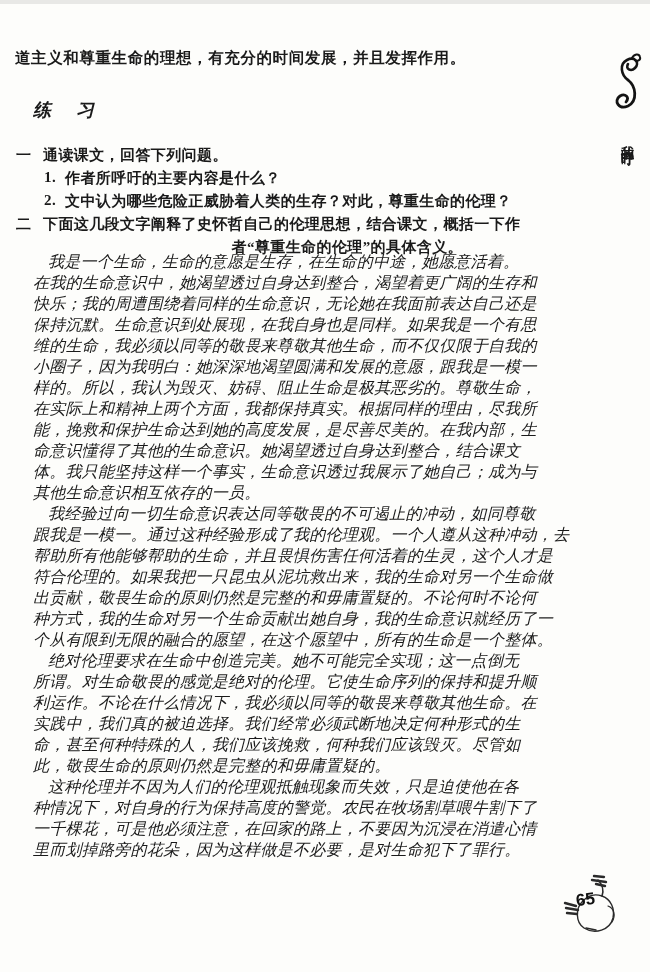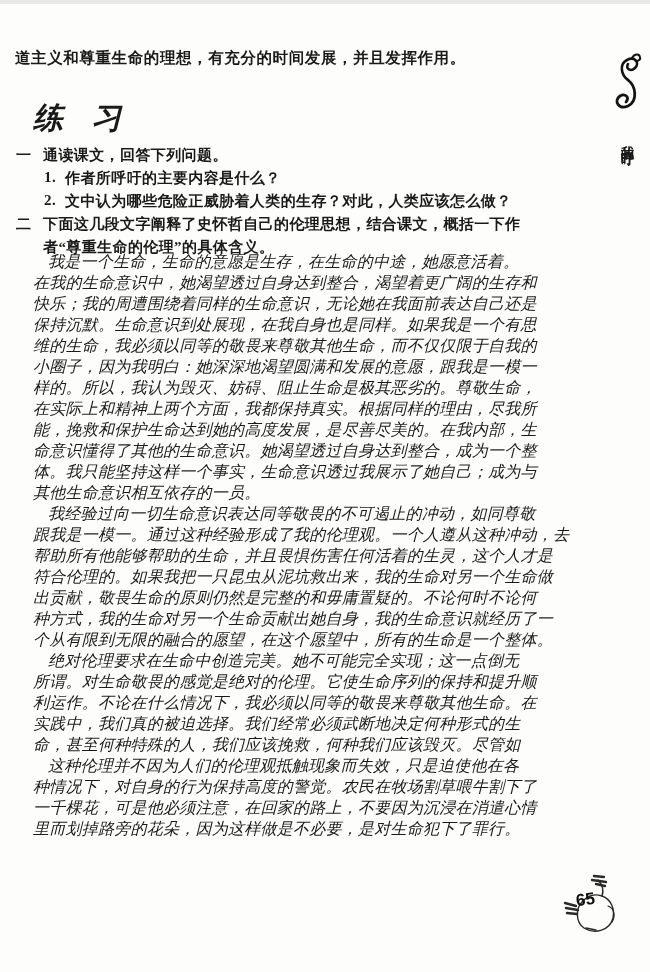--- a/index.html
+++ b/index.html
@@ -16,21 +16,21 @@
   
   .continuation{
     position:absolute;top:44px;left:15px;width:445px;
     font-size:15.5px;font-weight:600;letter-spacing:.6px;
     white-space:nowrap;
   }
   
   .exercise-heading{
     position:absolute;top:94px;left:33px;
     font-family:"Liberation Sans", sans-serif;
-    font-size:30px;font-weight:bold;font-style:italic;
+    font-size:18px;font-weight:bold;font-style:italic;
     letter-spacing:10px;
   }
   
   .item-row{
     position:absolute;left:16px;width:445px;
     display:flex;align-items:flex-start;
     font-size:15px;font-weight:600;letter-spacing:.4px;
     white-space:nowrap;
   }
   .item-marker{width:27px;flex:0 0 27px;}
@@ -88,56 +88,57 @@
     <span>通读课文，回答下列问题。</span>
   </div>
 
   <div class="sub-row" style="top:165px;">
     <span class="sub-num">1.</span>
     <span>作者所呼吁的主要内容是什么？</span>
   </div>
 
   <div class="sub-row" style="top:188px;">
     <span class="sub-num">2.</span>
-    <span>文中认为哪些危险正威胁着人类的生存？对此，人类应该怎么做？</span>
+    <span>文中认为哪些危险正威胁着人类的生存？对此，尊重生命的伦理？</span>
   </div>
 
   <div class="item-row" style="top:211px;">
     <span class="item-marker">二</span>
     <span>下面这几段文字阐释了史怀哲自己的伦理思想，结合课文，概括一下作</span>
   </div>
-  <div class="item-cont" style="top:234px;">者“尊重生命的伦理”的具体含义。</div>
+  <div class="item-cont" style="top:234px;text-align:right;">者“尊重生命的伦理”的具体含义。</div>
 
   <div class="quote-block">
     <div class="ql qi">我是一个生命，生命的意愿是生存，在生命的中途，她愿意活着。</div>
     <div class="ql">在我的生命意识中，她渴望透过自身达到整合，渴望着更广阔的生存和</div>
     <div class="ql">快乐；我的周遭围绕着同样的生命意识，无论她在我面前表达自己还是</div>
     <div class="ql">保持沉默。生命意识到处展现，在我自身也是同样。如果我是一个有思</div>
     <div class="ql">维的生命，我必须以同等的敬畏来尊敬其他生命，而不仅仅限于自我的</div>
     <div class="ql">小圈子，因为我明白：她深深地渴望圆满和发展的意愿，跟我是一模一</div>
     <div class="ql">样的。所以，我认为毁灭、妨碍、阻止生命是极其恶劣的。尊敬生命，</div>
     <div class="ql">在实际上和精神上两个方面，我都保持真实。根据同样的理由，尽我所</div>
     <div class="ql">能，挽救和保护生命达到她的高度发展，是尽善尽美的。在我内部，生</div>
-    <div class="ql">命意识懂得了其他的生命意识。她渴望透过自身达到整合，成为一个整</div>
+    <div class="ql">命意识懂得了其他的生命意识。她渴望透过自身达到整合，结合课文</div>
     <div class="ql">体。我只能坚持这样一个事实，生命意识透过我展示了她自己；成为与</div>
     <div class="ql">其他生命意识相互依存的一员。</div>
 
     <div class="ql qi">我经验过向一切生命意识表达同等敬畏的不可遏止的冲动，如同尊敬</div>
     <div class="ql">跟我是一模一。通过这种经验形成了我的伦理观。一个人遵从这种冲动，去</div>
     <div class="ql">帮助所有他能够帮助的生命，并且畏惧伤害任何活着的生灵，这个人才是</div>
     <div class="ql">符合伦理的。如果我把一只昆虫从泥坑救出来，我的生命对另一个生命做</div>
     <div class="ql">出贡献，敬畏生命的原则仍然是完整的和毋庸置疑的。不论何时不论何</div>
     <div class="ql">种方式，我的生命对另一个生命贡献出她自身，我的生命意识就经历了一</div>
     <div class="ql">个从有限到无限的融合的愿望，在这个愿望中，所有的生命是一个整体。</div>
 
     <div class="ql qi">绝对伦理要求在生命中创造完美。她不可能完全实现；这一点倒无</div>
     <div class="ql">所谓。对生命敬畏的感觉是绝对的伦理。它使生命序列的保持和提升顺</div>
     <div class="ql">利运作。不论在什么情况下，我必须以同等的敬畏来尊敬其他生命。在</div>
     <div class="ql">实践中，我们真的被迫选择。我们经常必须武断地决定何种形式的生</div>
     <div class="ql">命，甚至何种特殊的人，我们应该挽救，何种我们应该毁灭。尽管如</div>
+    <div class="ql">此，敬畏生命的原则仍然是完整的和毋庸置疑的。</div>
 
     <div class="ql qi">这种伦理并不因为人们的伦理观抵触现象而失效，只是迫使他在各</div>
     <div class="ql">种情况下，对自身的行为保持高度的警觉。农民在牧场割草喂牛割下了</div>
     <div class="ql">一千棵花，可是他必须注意，在回家的路上，不要因为沉浸在消遣心情</div>
     <div class="ql">里而划掉路旁的花朵，因为这样做是不必要，是对生命犯下了罪行。</div>
   </div>
 
   <div class="side-ornament">
     <svg width="32" height="66" viewBox="0 0 32 66">
       <g fill="none" stroke="#141414" stroke-linecap="round">

